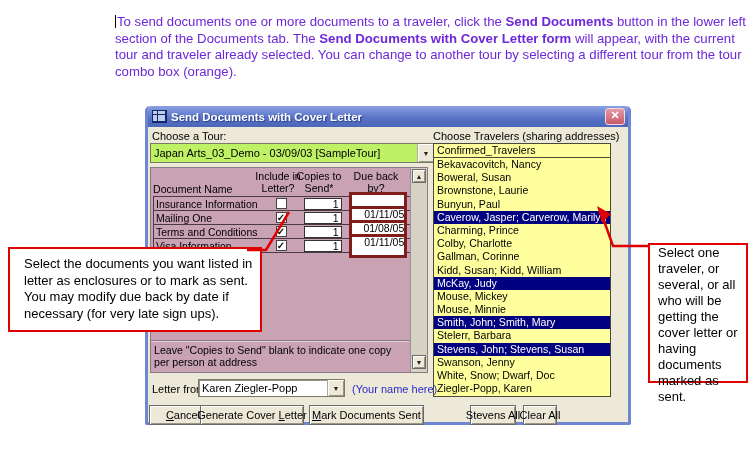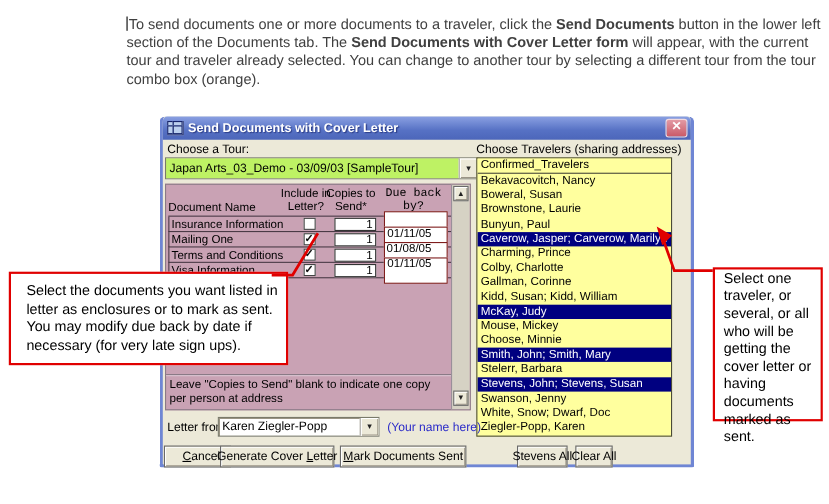--- a/index.html
+++ b/index.html
@@ -3,21 +3,21 @@
 <meta charset="utf-8">
 <style>
   html,body{margin:0;padding:0;}
   body{
     width:754px;height:458px;position:relative;background:#ffffff;
     font-family:"Liberation Sans", sans-serif;color:#000;overflow:hidden;
   }
   
   .intro{
     position:absolute;left:115px;top:14px;width:638px;
-    font-size:13.2px;line-height:16.6px;color:#404040;
+    font-size:13.2px;line-height:16.6px;color:#6d28d9;
   }
   .intro .b{font-weight:bold;}
   .caret{display:inline-block;width:1px;height:13px;background:#000;margin-right:1px;vertical-align:-2px;}
   
   .dialog{
     position:absolute;left:145px;top:106px;width:486px;height:319px;
     border-left:3px solid #6f86d4;border-right:3px solid #6f86d4;border-bottom:3px solid #6f86d4;
     border-radius:5px 5px 2px 2px;box-sizing:border-box;background:#ece9d8;
   }
   .titlebar{
@@ -75,21 +75,21 @@
   }
   .doc-name{width:108px;font-size:10.5px;padding-left:2px;white-space:nowrap;overflow:hidden;}
   .doc-include{width:36px;display:flex;justify-content:center;}
   .cb{
     width:11px;height:11px;background:#fff;border:1px solid #444;box-sizing:border-box;
     font-size:10px;line-height:9px;text-align:center;font-weight:bold;color:#111;
   }
   .doc-copies{width:48px;display:flex;justify-content:center;}
   .copies-box{width:38px;height:12px;background:#fff;border:1px solid #333;font-size:10.5px;text-align:right;padding-right:2px;line-height:11px;box-sizing:border-box;}
   .doc-due{width:64px;display:flex;justify-content:center;}
-  .due-box{width:58px;height:24px;background:#fff;border:1px solid #7f1d1d;font-size:10.5px;text-align:right;padding-right:14px;line-height:11px;box-sizing:border-box;}
+  .due-box{width:58px;height:24px;background:#fff;border:3px solid #7f1d1d;font-size:10.5px;text-align:right;padding-right:0;line-height:11px;box-sizing:border-box;}
   .doc-divider{position:absolute;left:0;top:172px;width:260px;height:1px;background:#8a7a86;box-shadow:0 1px 0 #e0cdd8;}
   .doc-note{position:absolute;left:3px;top:176px;width:252px;font-size:10.6px;line-height:12px;}
   
   .vscroll{position:absolute;right:0;top:0;bottom:0;width:16px;background:#d6d2c4;border-left:1px solid #9a8f9a;}
   .scr-btn{
     position:absolute;left:1px;width:14px;height:14px;background:#ece9d8;
     border:1px solid #6a6a6a;box-shadow:inset 1px 1px 0 #fff, inset -1px -1px 0 #9a9486;
     font-size:7px;text-align:center;line-height:13px;color:#222;box-sizing:border-box;
   }
   .scr-up{top:1px;} .scr-down{bottom:3px;}
@@ -147,35 +147,35 @@
           <div class="trav-item">Boweral, Susan</div>
           <div class="trav-item">Brownstone, Laurie</div>
           <div class="trav-item">Bunyun, Paul</div>
           <div class="trav-item sel">Caverow, Jasper; Carverow, Marilyn</div>
           <div class="trav-item">Charming, Prince</div>
           <div class="trav-item">Colby, Charlotte</div>
           <div class="trav-item">Gallman, Corinne</div>
           <div class="trav-item">Kidd, Susan; Kidd, William</div>
           <div class="trav-item sel">McKay, Judy</div>
           <div class="trav-item">Mouse, Mickey</div>
-          <div class="trav-item">Choose, Minnie</div>
+          <div class="trav-item">Mouse, Minnie</div>
           <div class="trav-item sel">Smith, John; Smith, Mary</div>
           <div class="trav-item">Stelerr, Barbara</div>
           <div class="trav-item sel">Stevens, John; Stevens, Susan</div>
           <div class="trav-item">Swanson, Jenny</div>
           <div class="trav-item">White, Snow; Dwarf, Doc</div>
           <div class="trav-item">Ziegler-Popp, Karen</div>
         </div>
     </div>
 
     <div class="doc-panel">
       <div class="doc-head" style="left:2px;top:15px;text-align:left;">Document Name</div>
       <div class="doc-head" style="left:96px;top:2px;width:62px;">Include in Letter?</div>
       <div class="doc-head" style="left:141px;top:2px;width:54px;">Copies to Send*</div>
-      <div class="doc-head" style="left:198px;top:2px;width:54px;font-family:Liberation Mono, monospace;">Due back by?</div>
+      <div class="doc-head" style="left:198px;top:2px;width:54px;">Due back by?</div>
       <div class="doc-table">
           <div class="doc-row">
             <div class="doc-name">Insurance Information</div>
             <div class="doc-include">
               <div class="cb"></div>
             </div>
             <div class="doc-copies">
               <div class="copies-box">1</div>
             </div>
             <div class="doc-due">

